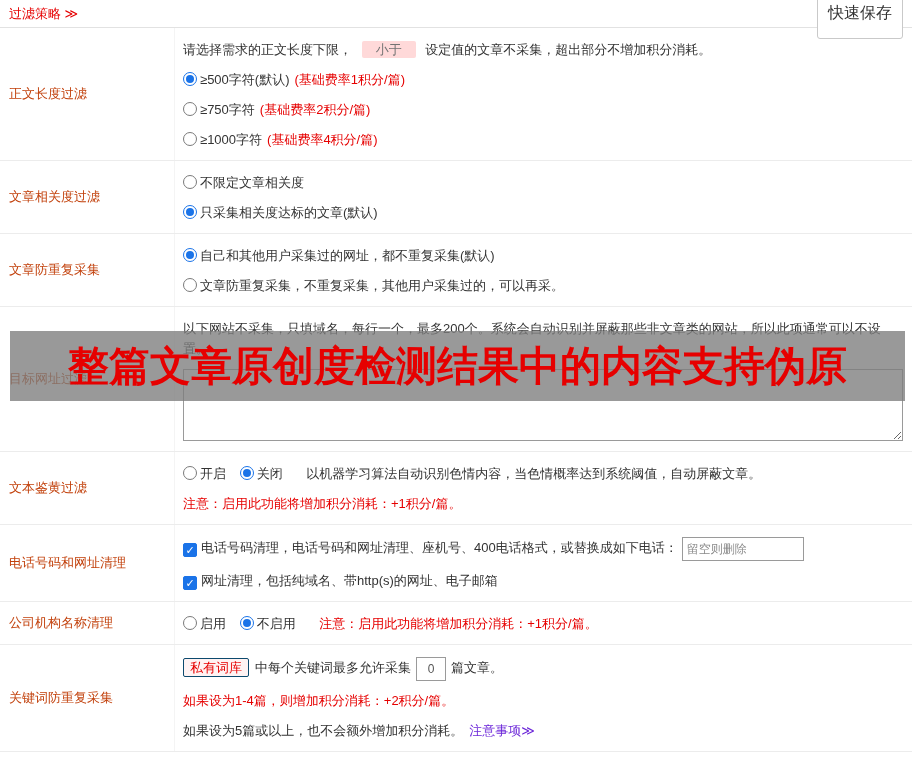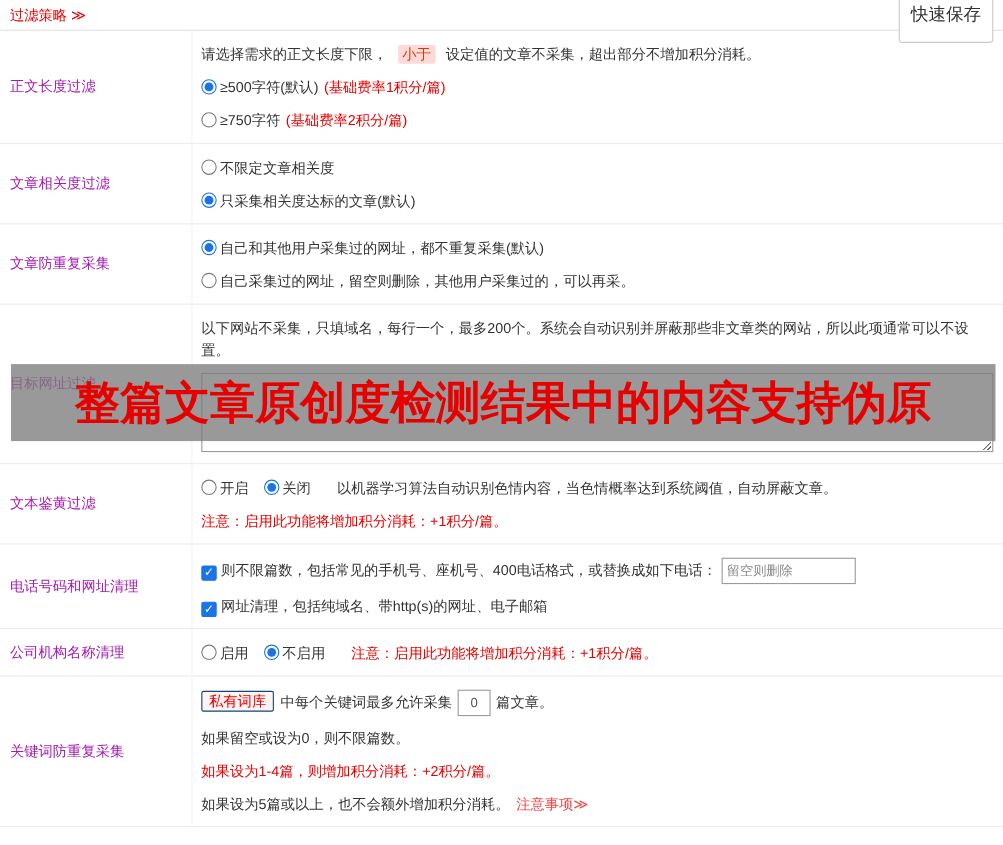--- a/index.html
+++ b/index.html
@@ -8,44 +8,44 @@
        font-family:"Liberation Sans","DejaVu Sans",sans-serif;font-size:13px}
 
   .topbar{height:28px;display:flex;align-items:center;justify-content:space-between;
           padding:0 9px;border-bottom:1px solid #e2e2e2}
   .title{color:#e60000;font-size:13px}
   .save-btn{font-size:16px;color:#333;background:#fff;border:1px solid #c9c9c9;
             border-radius:3px;padding:14px 10px;cursor:pointer}
 
   .row{display:flex;border-bottom:1px solid #ececec}
   .label{flex:0 0 174px;display:flex;align-items:center;padding-left:9px;
-         font-size:13px;color:#a21caf}
+         font-size:13px;color:#c2410c}
   .content{flex:1;padding:12px 9px 10px 8px;border-left:1px solid #f4f4f4}
   .line{line-height:20px;margin-bottom:10px;white-space:normal}
   .line:last-child{margin-bottom:0}
   .option{cursor:pointer}
 
   .radio{display:inline-block;width:14px;height:14px;border:1px solid #7a7a7a;
          border-radius:50%;background:#fff;vertical-align:-2px;margin-right:3px;position:relative}
   .radio.checked{border-color:#1a73e8}
   .radio.checked::after{content:"";position:absolute;left:2px;top:2px;right:2px;bottom:2px;
          background:#1a73e8;border-radius:50%}
   .radio-gap{margin-left:10px}
 
   .checkbox{display:inline-block;width:14px;height:14px;background:#1a73e8;
             border:1px solid #1a73e8;border-radius:2px;color:#fff;font-size:11px;
             line-height:13px;text-align:center;vertical-align:-2px;margin-right:4px}
   .checkbox::after{content:"\2713"}
 
   .red{color:#e60000}
   .fee{color:#e60000;margin-left:5px}
-  .chip{background:#ffd9d9;color:#c2410c;padding:1px 4px;margin:0 6px;border-radius:2px}
+  .chip{background:#ffd9d9;color:#737373;padding:1px 14px;margin:0 6px;border-radius:2px}
   .tag{color:#e60000;border:1px solid #0c4a6e;background:#fff3f3;padding:1px 6px;
        border-radius:2px;margin-right:6px}
-  .link{color:#ef4444;cursor:pointer;text-decoration:none;margin-left:6px}
+  .link{color:#6d28d9;cursor:pointer;text-decoration:none;margin-left:6px}
   .after-gap{margin-left:20px}
 
   .text-input{border:1px solid #9a9a9a;height:24px;font-size:12px;padding:0 4px;
               font-family:inherit;color:#555;vertical-align:middle}
   .text-input::placeholder{color:#8a8a8a}
   .phone-input{width:122px;margin-left:4px}
   .num-input{width:30px;text-align:center;margin:0 5px}
 
   textarea.target{display:block;width:100%;height:72px;border:1px solid #9a9a9a;
                   margin-top:6px;resize:both;font-family:inherit;font-size:12px}
@@ -70,20 +70,23 @@
       <span>请选择需求的正文长度下限，</span>
       <span class="chip">小于</span>
       <span>设定值的文章不采集，超出部分不增加积分消耗。</span>
     </div>
     <div class="line option">
       <span class="radio checked"></span><span>≥500字符(默认)</span><span class="fee">(基础费率1积分/篇)</span>
     </div>
     <div class="line option">
       <span class="radio"></span><span>≥750字符</span><span class="fee">(基础费率2积分/篇)</span>
     </div>
+    <div class="line option">
+      <span class="radio"></span><span>≥1000字符</span><span class="fee">(基础费率4积分/篇)</span>
+    </div>
   </div>
 </div>
 
 <div class="row">
   <div class="label">文章相关度过滤</div>
   <div class="content">
     <div class="line option">
       <span class="radio"></span><span>不限定文章相关度</span>
     </div>
     <div class="line option">
@@ -92,21 +95,21 @@
   </div>
 </div>
 
 <div class="row">
   <div class="label">文章防重复采集</div>
   <div class="content">
     <div class="line option">
       <span class="radio checked"></span><span>自己和其他用户采集过的网址，都不重复采集(默认)</span>
     </div>
     <div class="line option">
-      <span class="radio"></span><span>自己采集过的网址，留空则删除，其他用户采集过的，可以再采。</span>
+      <span class="radio"></span><span>文章防重复采集，不重复采集，其他用户采集过的，可以再采。</span>
     </div>
   </div>
 </div>
 
 <div class="row">
   <div class="label">目标网址过滤</div>
   <div class="content">
     <div class="line">以下网站不采集，只填域名，每行一个，最多200个。系统会自动识别并屏蔽那些非文章类的网站，所以此项通常可以不设置。</div>
     <textarea class="target" style=""></textarea>
   </div>
@@ -121,21 +124,21 @@
       <span class="after-gap">以机器学习算法自动识别色情内容，当色情概率达到系统阈值，自动屏蔽文章。</span>
     </div>
     <div class="line red">注意：启用此功能将增加积分消耗：+1积分/篇。</div>
   </div>
 </div>
 
 <div class="row">
   <div class="label">电话号码和网址清理</div>
   <div class="content">
     <div class="line option">
-      <span class="checkbox"></span><span>则不限篇数，包括常见的手机号、座机号、400电话格式，或替换成如下电话：</span><input class="text-input phone-input" placeholder="留空则删除" style="">
+      <span class="checkbox"></span><span>电话号码清理，电话号码和网址清理、座机号、400电话格式，或替换成如下电话：</span><input class="text-input phone-input" placeholder="留空则删除" style="">
     </div>
     <div class="line option">
       <span class="checkbox"></span><span>网址清理，包括纯域名、带http(s)的网址、电子邮箱</span>
     </div>
   </div>
 </div>
 
 <div class="row">
   <div class="label">公司机构名称清理</div>
   <div class="content">
@@ -146,21 +149,20 @@
     </div>
   </div>
 </div>
 
 <div class="row">
   <div class="label">关键词防重复采集</div>
   <div class="content">
     <div class="line">
       <span class="tag">私有词库</span><span>中每个关键词最多允许采集</span><input class="text-input num-input" value="0" style=""><span>篇文章。</span>
     </div>
-    <div class="line">如果留空或设为0，则不限篇数。</div>
     <div class="line red">如果设为1-4篇，则增加积分消耗：+2积分/篇。</div>
     <div class="line">
       <span>如果设为5篇或以上，也不会额外增加积分消耗。</span><a class="link">注意事项≫</a>
     </div>
   </div>
 </div>
 
 <div class="overlay">
   <span class="overlay-text">整篇文章原创度检测结果中的内容支持伪原</span>
 </div>

